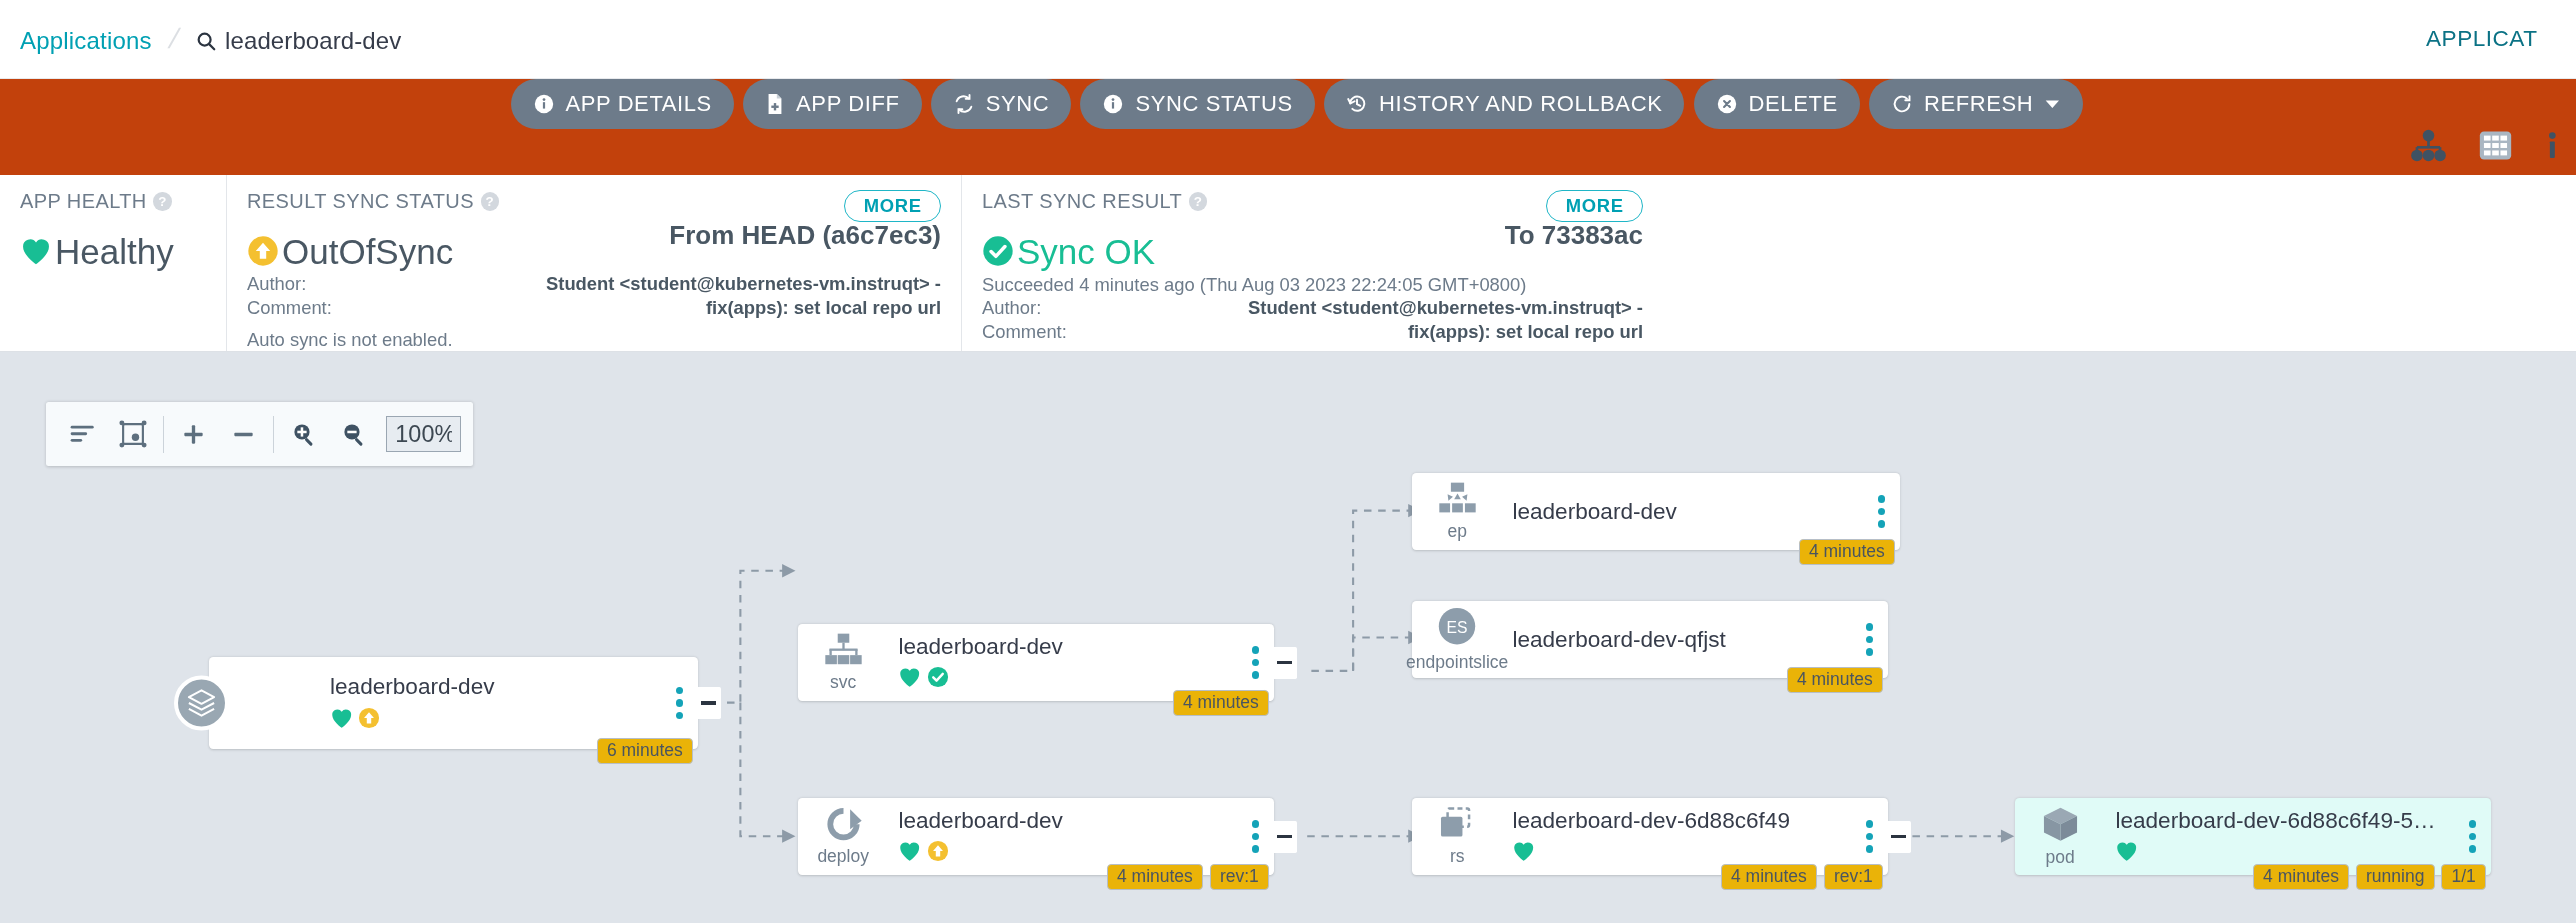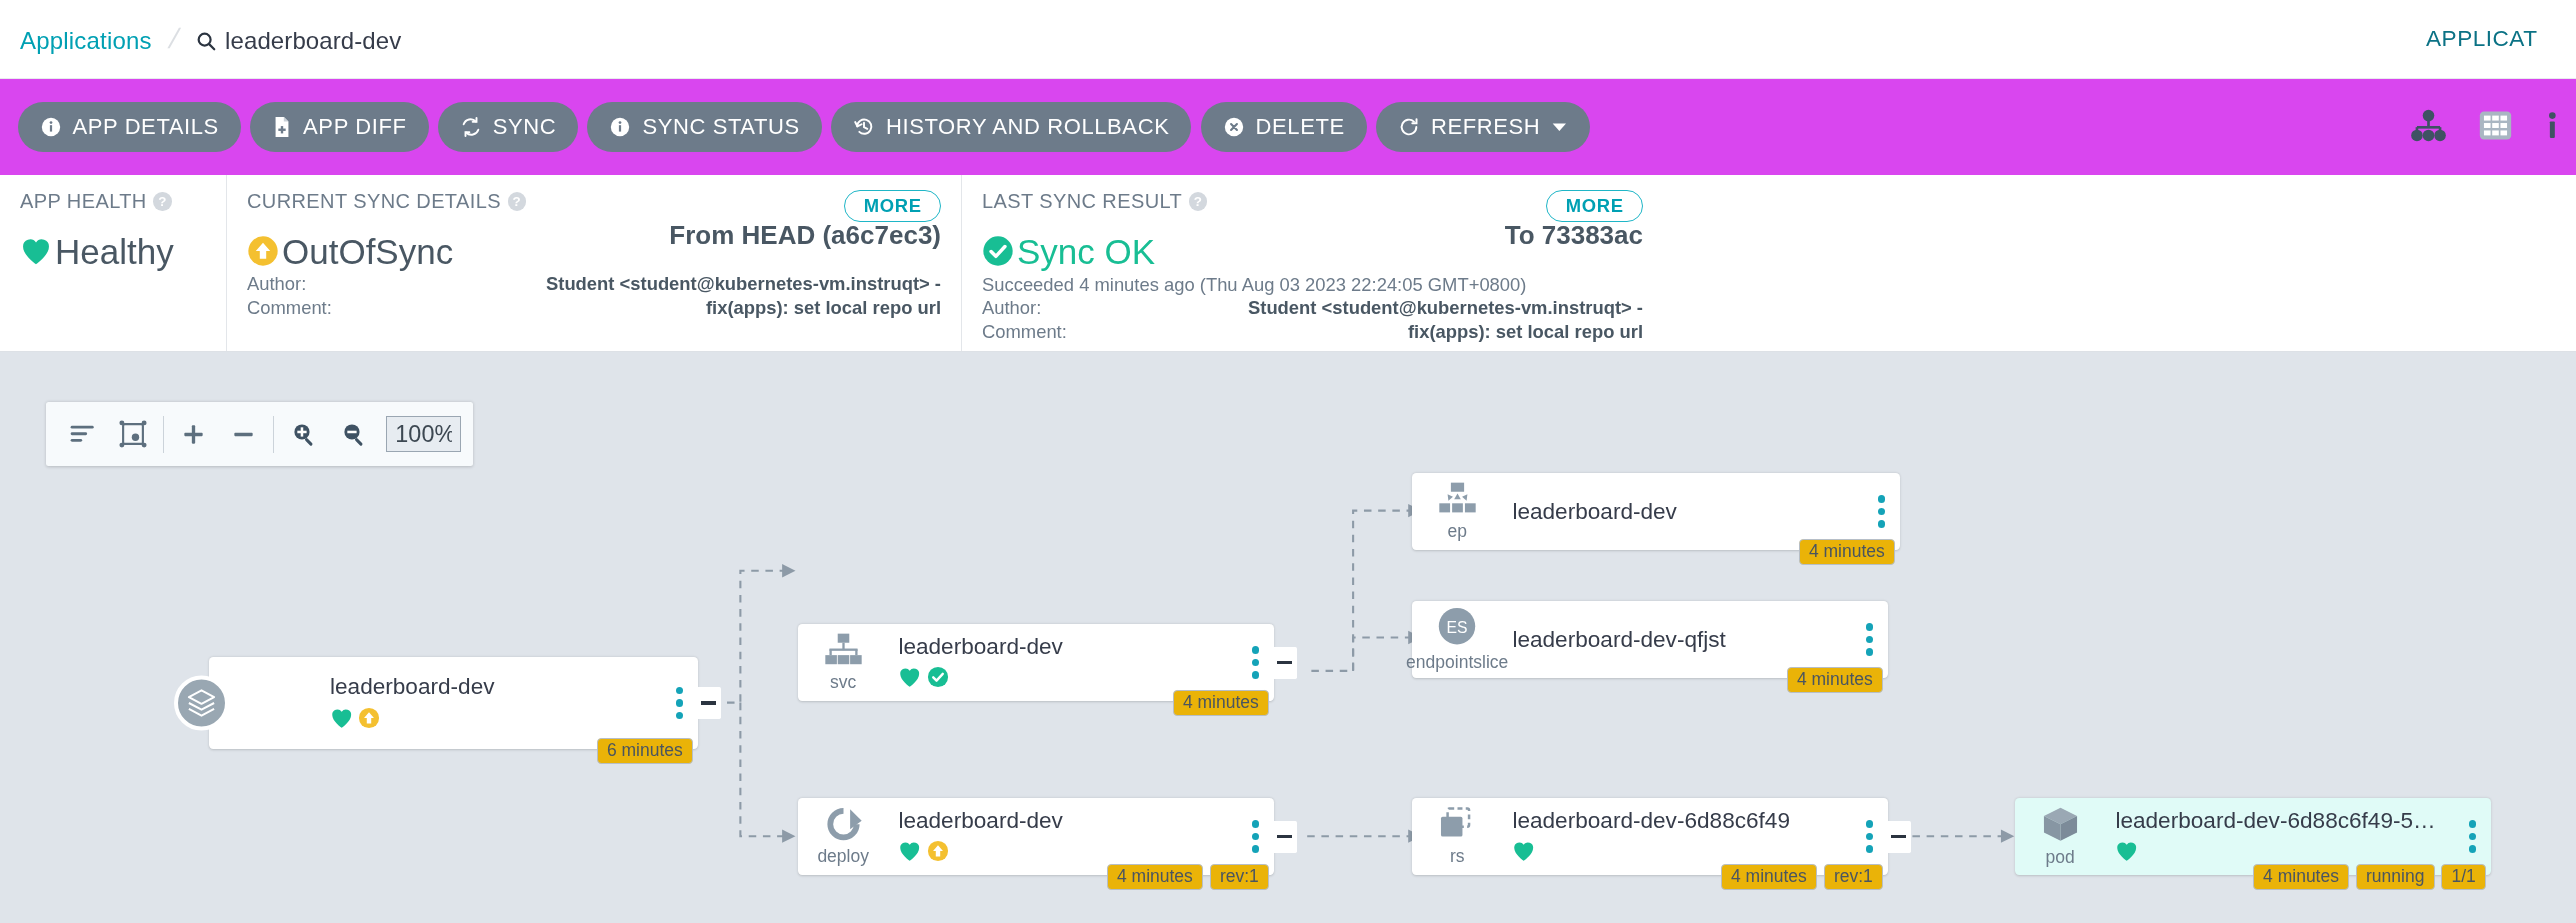--- a/index.html
+++ b/index.html
@@ -34,23 +34,24 @@
     margin-left: auto; padding-right: 0px;
     color: #0b7285; font-size: 22.6px; font-weight: 500; letter-spacing: 0.5px;
     white-space: nowrap; overflow: hidden;
     width: 150px;
   }
 
   
   .toolbar {
     position: absolute; top: 79px; left: 0;
     width: 2576px; height: 97px;
-    background: #d946ef;
+    background: #c2410c;
     display: flex; align-items: center;
     border-bottom: 0.8px solid #e8eaed;
+    flex-direction: column;
   }
   .toolbar-btns { display: flex; align-items: center; gap: 9.2px; padding-left: 17.5px; }
   .tbtn {
     background: #6d7b8a;
     color: #fff;
     border: none; border-radius: 834px;
     height: 50px;
     padding: 0 22px;
     font-size: 22px; font-weight: 500; letter-spacing: 0.6px;
     display: flex; align-items: center; gap: 11px;
@@ -354,21 +355,21 @@
         <svg width="32" height="30" viewBox="0 0 24 22">
             <path d="M12 21S2.3 14.3 2.3 7.8A5.3 5.3 0 0 1 12 4.6 5.3 5.3 0 0 1 21.7 7.8C21.7 14.3 12 21 12 21z" fill="#18be94"></path>
           </svg>
       </span>
       <span class="sbig-text">Healthy</span>
     </div>
   </div>
 
   <div class="spanel p-sync">
     <div class="slabel">
-      <span>CURRENT SYNC DETAILS</span>
+      <span>RESULT SYNC STATUS</span>
       <span class="qmark">?</span>
     </div>
     <button class="more-btn">MORE</button>
     <div class="sbig">
       <span>
         <svg width="32" height="32" viewBox="0 0 24 24">
             <circle cx="12" cy="12" r="11" fill="#f4c030"></circle>
             <path d="M12 5.8l5.4 6.2h-3v5.9h-4.8v-5.9h-3z" fill="#fff"></path>
           </svg>
       </span>
@@ -376,20 +377,21 @@
       <span class="sright-big">From HEAD (a6c7ec3)</span>
     </div>
     <div class="srow">
       <span class="skey">Author:</span>
       <span class="sval">Student &lt;student@kubernetes-vm.instruqt&gt; -</span>
     </div>
     <div class="srow">
       <span class="skey">Comment:</span>
       <span class="sval">fix(apps): set local repo url</span>
     </div>
+    <div class="snote">Auto sync is not enabled.</div>
   </div>
 
   <div class="spanel p-last">
     <div class="slabel">
       <span>LAST SYNC RESULT</span>
       <span class="qmark">?</span>
     </div>
     <button class="more-btn">MORE</button>
     <div class="sbig">
       <span>

